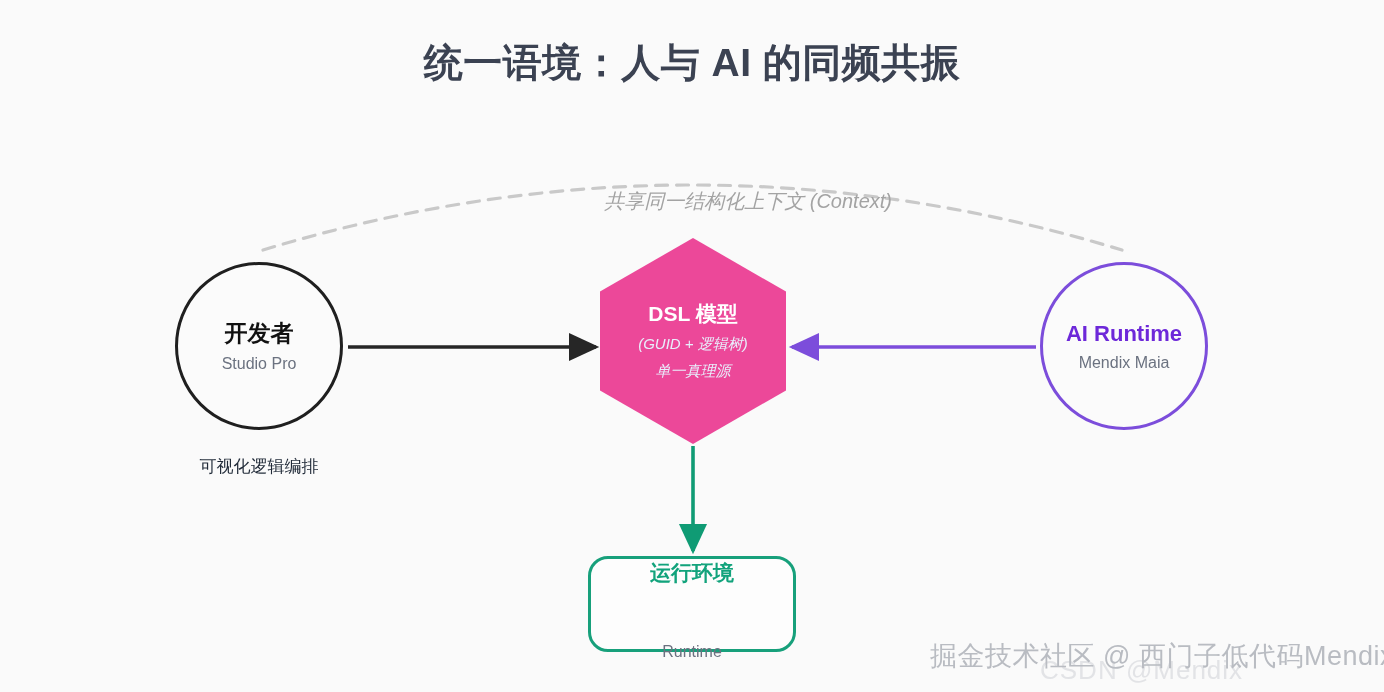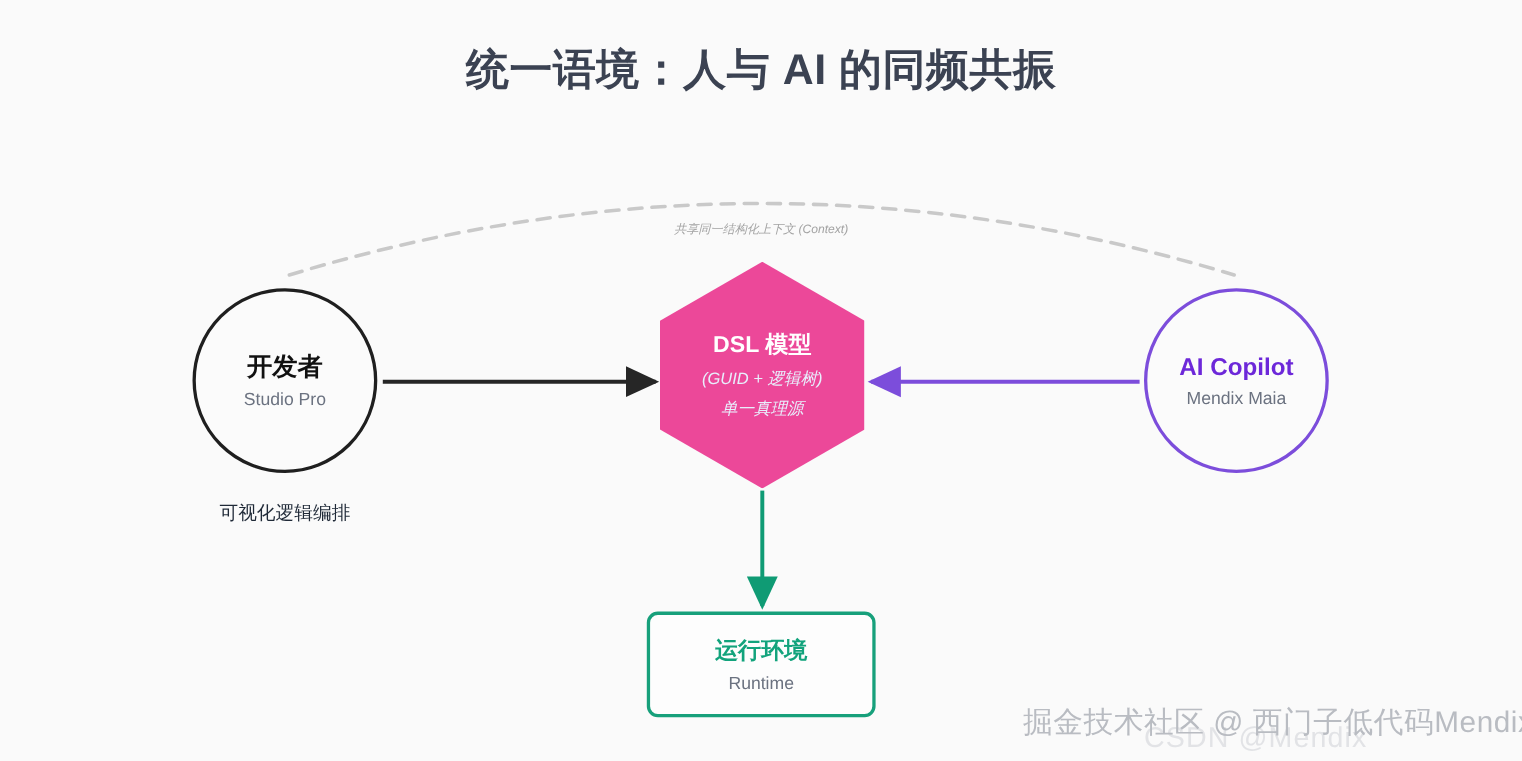--- a/index.html
+++ b/index.html
@@ -41,26 +41,25 @@
     height: 692px;
     pointer-events: none;
   }
 
   
   .arc-label {
     position: absolute;
     left: 492px;
     top: 188px;
     width: 400px;
-    text-align: center;
-    font-size: 11px;
+    text-align: right;
+    font-size: 20px;
     font-style: italic;
     color: #a3a3a3;
     white-space: nowrap;
-    margin-top: 13px;
   }
 
   
   .node-circle {
     position: absolute;
     width: 168px;
     height: 168px;
     border-radius: 50%;
     background: #fbfbfb;
     display: flex;
@@ -146,26 +145,27 @@
 
   
   #node-runtime {
     position: absolute;
     left: 588px;
     top: 556px;
     width: 208px;
     height: 96px;
     box-sizing: border-box;
     border: 3px solid #17a07b;
-    border-radius: 10px;
+    border-radius: 20px;
     background: #fdfdfd;
     display: flex;
     flex-direction: column;
     align-items: center;
-    justify-content: center;
+    justify-content: flex-start;
+    gap: 48px;
   }
   .runtime-title {
     font-size: 21px;
     font-weight: bold;
     color: #12a37c;
   }
   .runtime-sub {
     font-size: 16px;
     color: #6b7280;
     margin-top: 8px;
@@ -228,21 +228,21 @@
   </div>
   <div class="node-caption" id="caption-developer">可视化逻辑编排</div>
 
   <div id="node-dsl">
     <div class="hex-title">DSL 模型</div>
     <div class="hex-line">(GUID + 逻辑树)</div>
     <div class="hex-line last">单一真理源</div>
   </div>
 
   <div class="node-circle" id="node-copilot">
-    <div class="node-title-cn">AI Copilot</div>
+    <div class="node-title-cn">AI Runtime</div>
     <div class="node-sub">Mendix Maia</div>
   </div>
 
   <div id="node-runtime">
     <div class="runtime-title">运行环境</div>
     <div class="runtime-sub">Runtime</div>
   </div>
 
   <div class="watermark-ghost">CSDN @Mendix</div>
   <div class="watermark-main">掘金技术社区 @ 西门子低代码Mendix</div>

